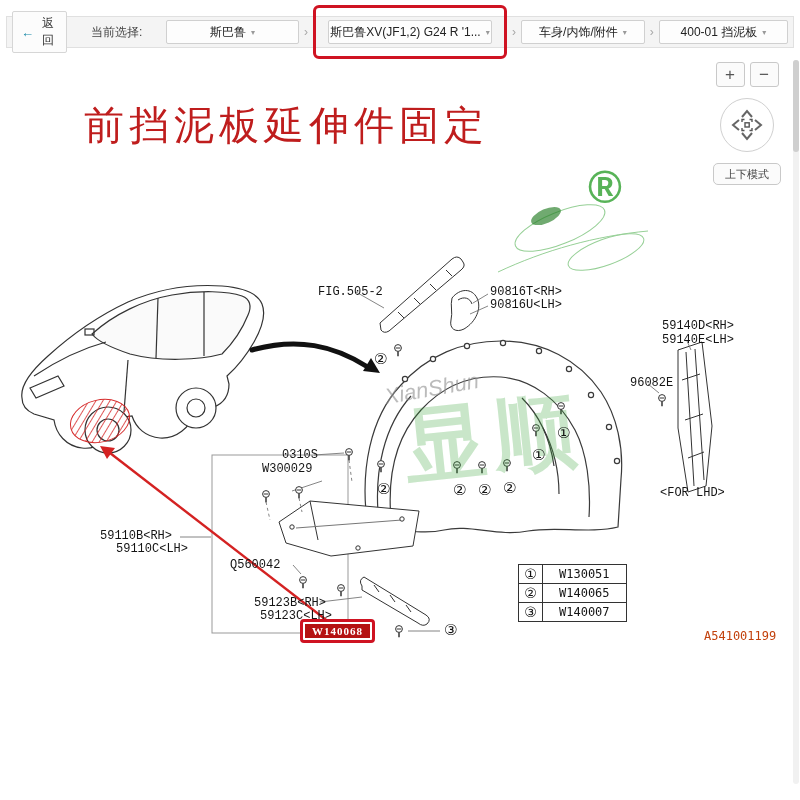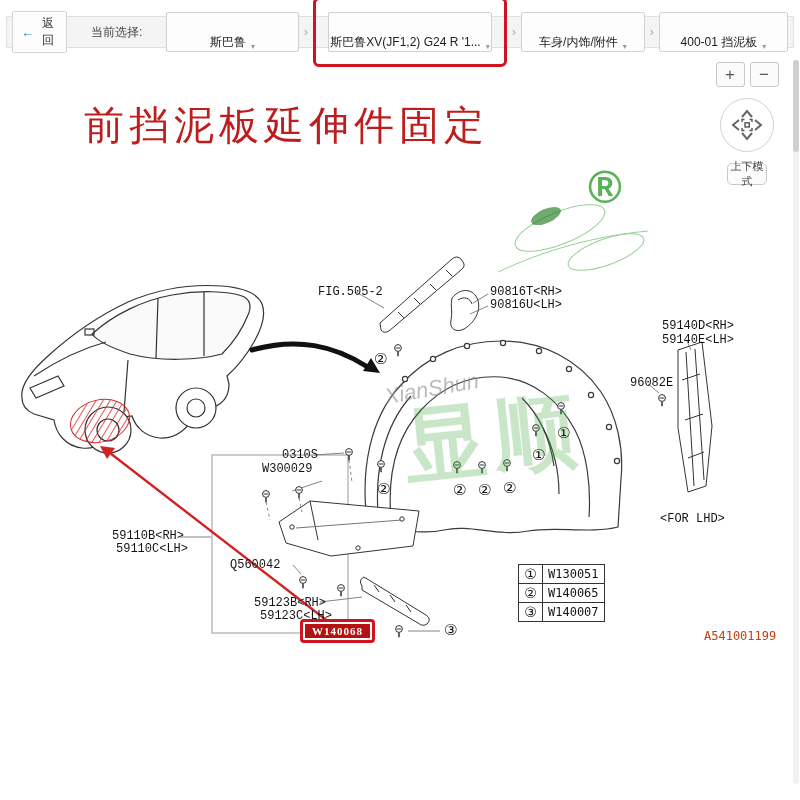--- a/index.html
+++ b/index.html
@@ -8,51 +8,51 @@
   .page{position:absolute;inset:0;background:#fff}
 
   
   .toolbar{position:absolute;top:16px;left:6px;right:6px;height:32px;background:#f4f4f4;
     border:1px solid #e0e0e0;display:flex;align-items:center;gap:5px;padding:0 5px;
     font-size:12px;color:#333;z-index:20}
   .back-btn{display:flex;align-items:center;gap:4px;background:#fcfcfc;border:1px solid #d6d6d6;
     padding:3px 8px;font-size:12px;color:#333;cursor:pointer;border-radius:2px}
   .back-icon{color:#1889a8;font-weight:bold;font-size:13px;line-height:1}
   .cursel{font-size:12px;color:#444;white-space:nowrap;margin:0 19px}
-  .dd{display:flex;align-items:flex-end;justify-content:center;gap:5px;background:#fdfdfd;
-    border:1px solid #d0d0d0;height:40px;padding:0 6px;font-size:12px;color:#222;
+  .dd{display:flex;align-items:center;justify-content:center;gap:5px;background:#fdfdfd;
+    border:1px solid #d0d0d0;height:24px;padding:0 6px;font-size:12px;color:#222;
     white-space:nowrap;overflow:hidden;border-radius:2px;cursor:pointer}
   .dd .caret{color:#9a9a9a;font-size:8px}
   .dd1{width:146px}.dd2{width:164px}.dd3{width:136px}.dd4{width:142px}
   .sep{color:#a8a8a8;font-size:12px}
   .red-wrap{border:3px solid #cf1322;border-radius:6px;padding:12px;margin:-7px 0;
     display:flex;background:transparent;z-index:25}
 
   
   .title-red{position:absolute;left:84px;top:98px;font-size:40px;font-weight:400;
     color:#bf1d1d;letter-spacing:5px;z-index:6;white-space:nowrap}
 
   
   .ctrl{position:absolute;top:62px;right:20px;width:66px;display:flex;flex-direction:column;
     align-items:center;gap:9px;z-index:20}
   .zoomrow{display:flex;gap:5px}
   .zbtn{width:29px;height:25px;border:1px solid #c9c9c9;background:#fbfbfb;font-size:17px;
     color:#555;display:flex;align-items:center;justify-content:center;border-radius:3px;cursor:pointer}
-  .mode-btn{width:40px;height:22px;border:1px solid #c9c9c9;background:#fbfbfb;font-size:11px;
+  .mode-btn{width:68px;height:22px;border:1px solid #c9c9c9;background:#fbfbfb;font-size:11px;
     color:#444;border-radius:5px;display:flex;align-items:center;justify-content:center;cursor:pointer}
   .dpad .arr{stroke:#666;stroke-width:2;fill:none}
   .dpad .foc{stroke:#555;stroke-width:1.4;fill:none}
 
   
   .lbl{position:absolute;font-family:Liberation Mono, monospace;
     font-size:12px;color:#141414;white-space:pre;z-index:5;line-height:13px}
   .callout{position:absolute;font-family:"DejaVu Sans",sans-serif;font-size:15px;
     color:#141414;z-index:5;line-height:15px}
   .legend{position:absolute;left:518px;top:564px;border-collapse:collapse;z-index:5;background:#fff}
-  .legend td{border:1px solid #333;height:19px;padding:0 5px;background:#fff;
+  .legend td{border:1px solid #333;height:19px;padding:0 16px;background:#fff;
     font-family:"DejaVu Sans Mono","Liberation Mono",monospace;font-size:12px;color:#141414}
   .legend td.no{text-align:center;width:24px;padding:0 3px;font-family:"DejaVu Sans",sans-serif;font-size:14px}
   .drawno{position:absolute;left:704px;top:629px;font-family:"DejaVu Sans Mono","Liberation Mono",monospace;
     font-size:12px;color:#c2410c;z-index:5}
   .w14-outer{position:absolute;left:300px;top:619px;border:3px solid #cf1322;border-radius:4px;
     padding:2px;background:#fff;z-index:8}
   .w14-inner{background:#b51212;color:#fff;font-family:Liberation Serif, serif;
     font-size:11px;font-weight:bold;padding:1px 7px;letter-spacing:1px}
 
   
@@ -279,24 +279,24 @@
   <div class="wm-reg">®</div>
   <div class="wm-latin">XianShun</div>
   <div class="wm-brand">显顺</div>
 
   <div class="lbl" style="left:318px;top:286px">FIG.505-2</div>
   <div class="lbl" style="left:490px;top:286px">90816T&lt;RH&gt;</div>
   <div class="lbl" style="left:490px;top:299px">90816U&lt;LH&gt;</div>
   <div class="lbl" style="left:662px;top:320px">59140D&lt;RH&gt;</div>
   <div class="lbl" style="left:662px;top:334px">59140E&lt;LH&gt;</div>
   <div class="lbl" style="left:630px;top:377px">96082E</div>
-  <div class="lbl" style="left:660px;top:513px">&lt;FOR LHD&gt;</div>
+  <div class="lbl" style="left:660px;top:487px">&lt;FOR LHD&gt;</div>
   <div class="lbl" style="left:282px;top:449px">0310S</div>
   <div class="lbl" style="left:262px;top:463px">W300029</div>
-  <div class="lbl" style="left:112px;top:530px">59110B&lt;RH&gt;</div>
+  <div class="lbl" style="left:100px;top:530px">59110B&lt;RH&gt;</div>
   <div class="lbl" style="left:116px;top:543px">59110C&lt;LH&gt;</div>
   <div class="lbl" style="left:230px;top:559px">Q560042</div>
   <div class="lbl" style="left:254px;top:597px">59123B&lt;RH&gt;</div>
   <div class="lbl" style="left:260px;top:610px">59123C&lt;LH&gt;</div>
 
   <div class="w14-outer">
     <div class="w14-inner">W140068</div>
   </div>
 
   <span class="callout" style="left:374px;top:352px">②</span>

